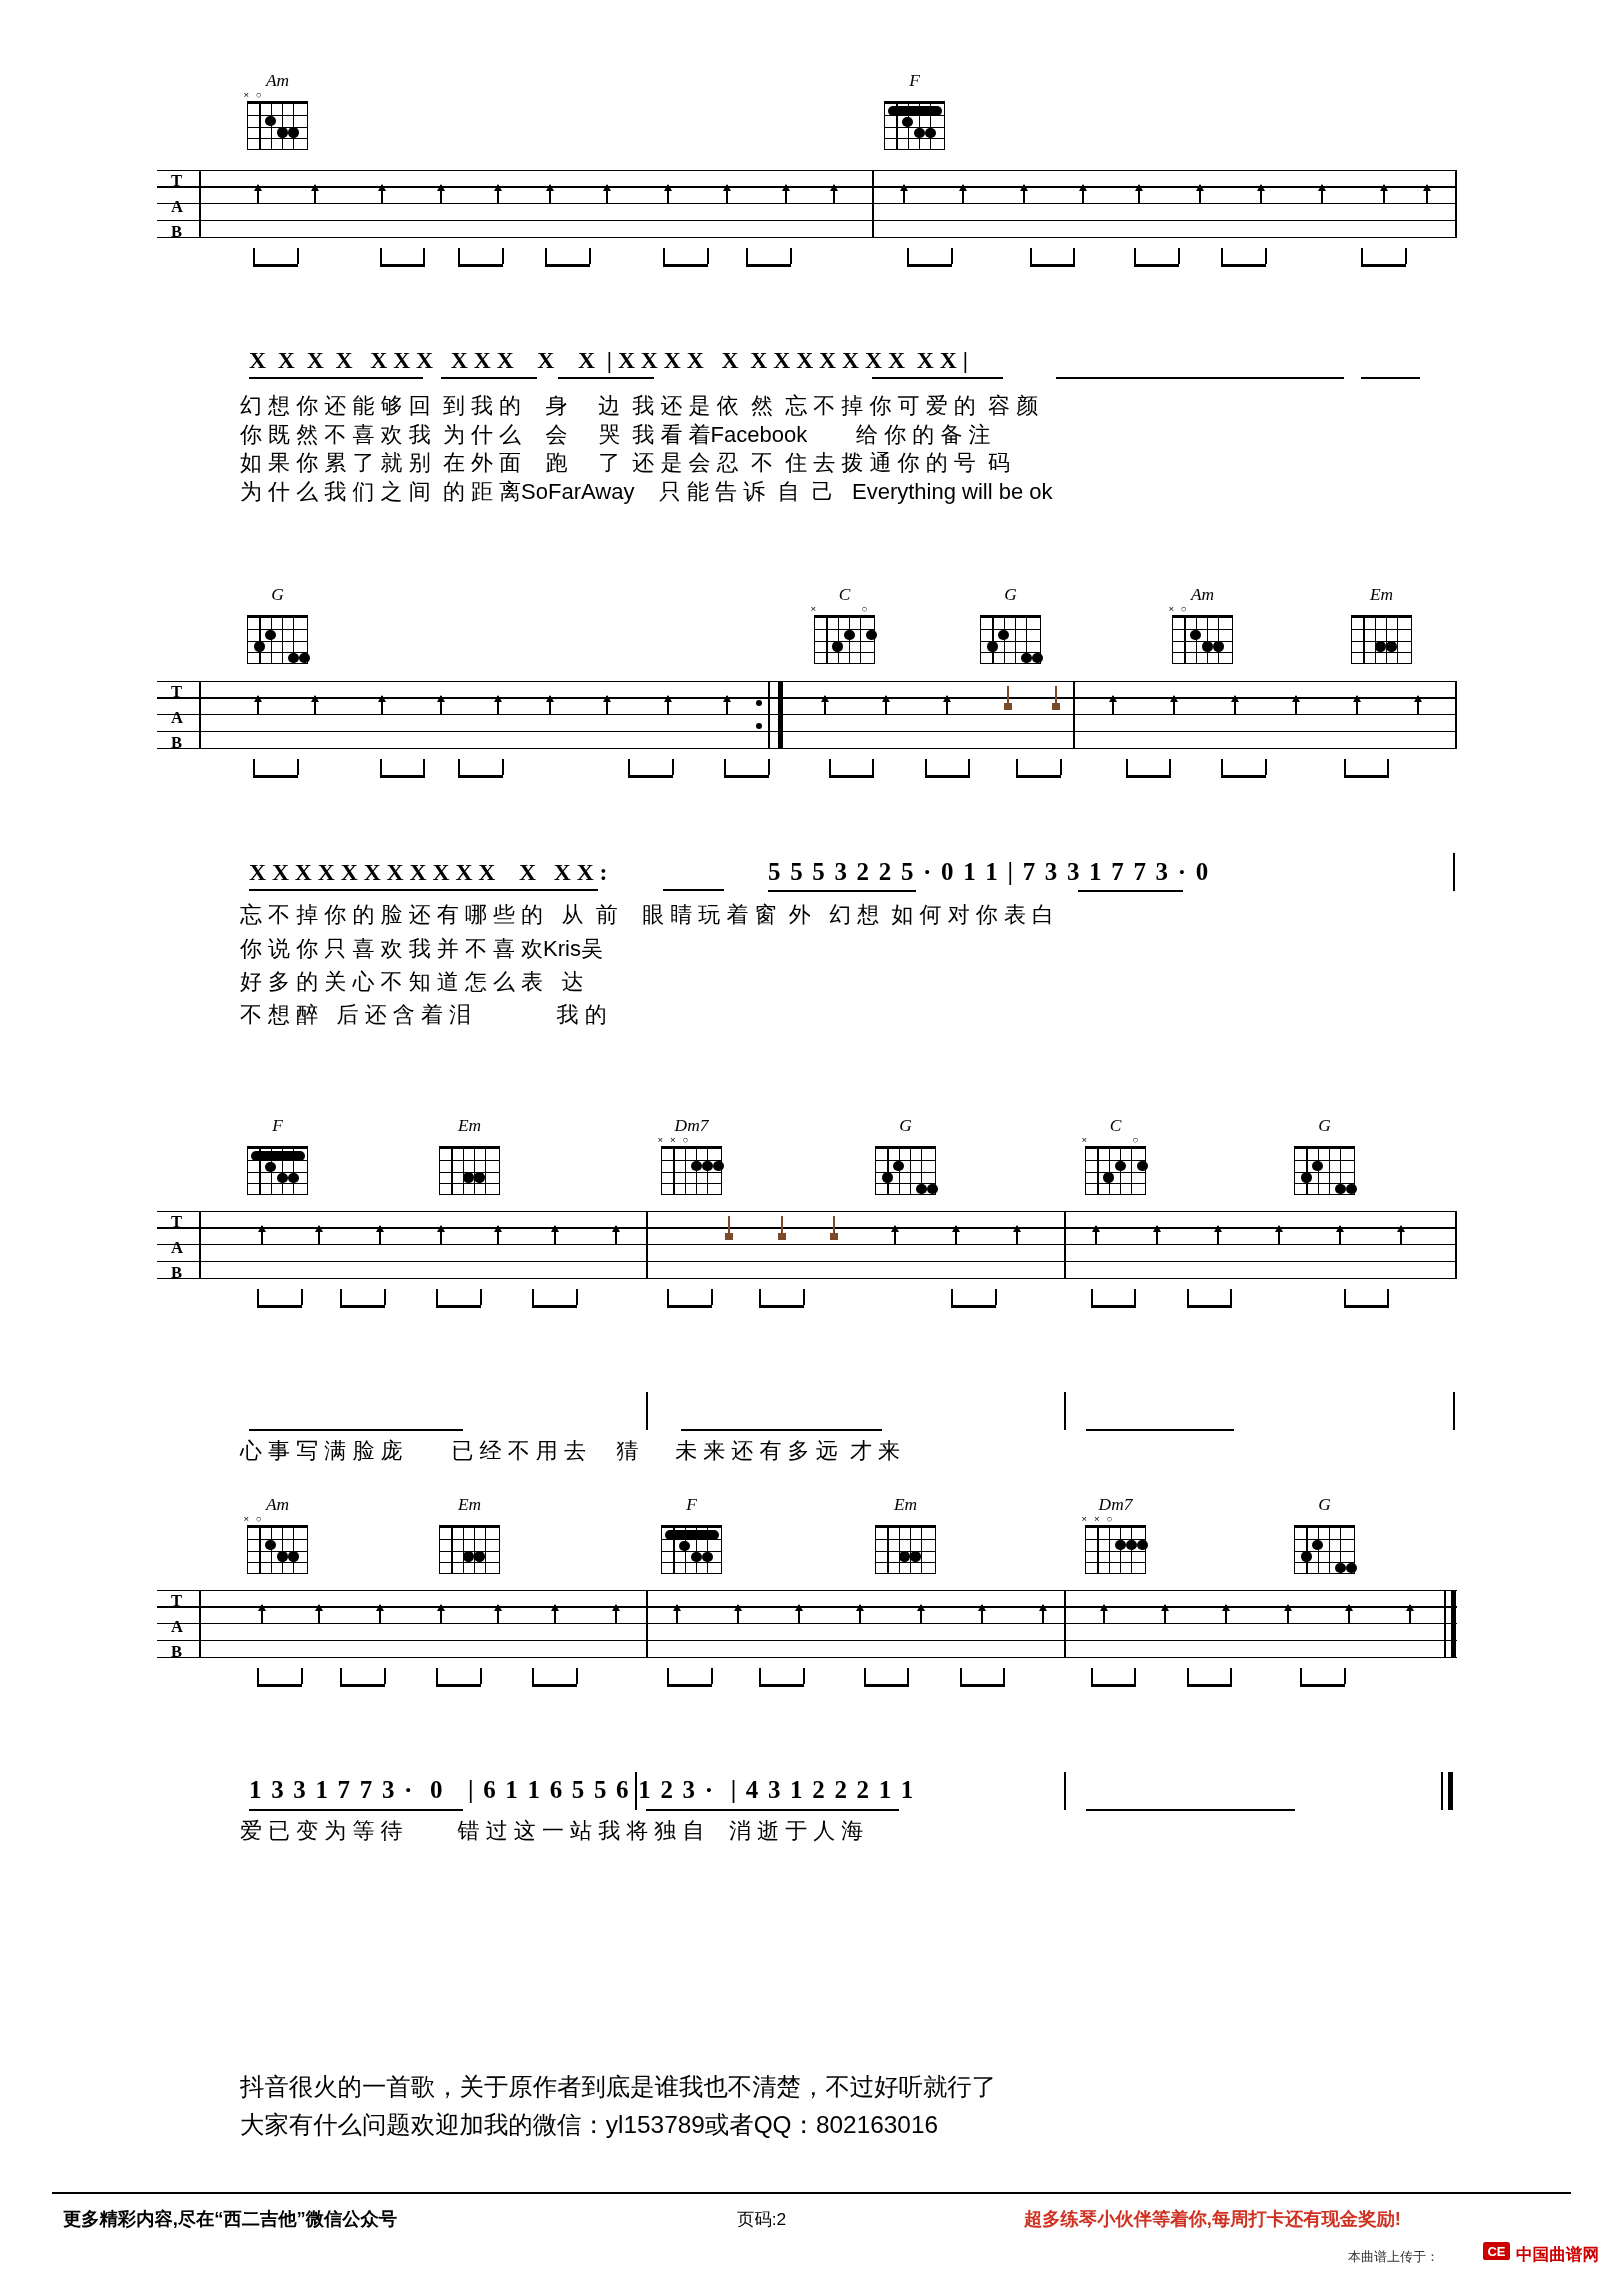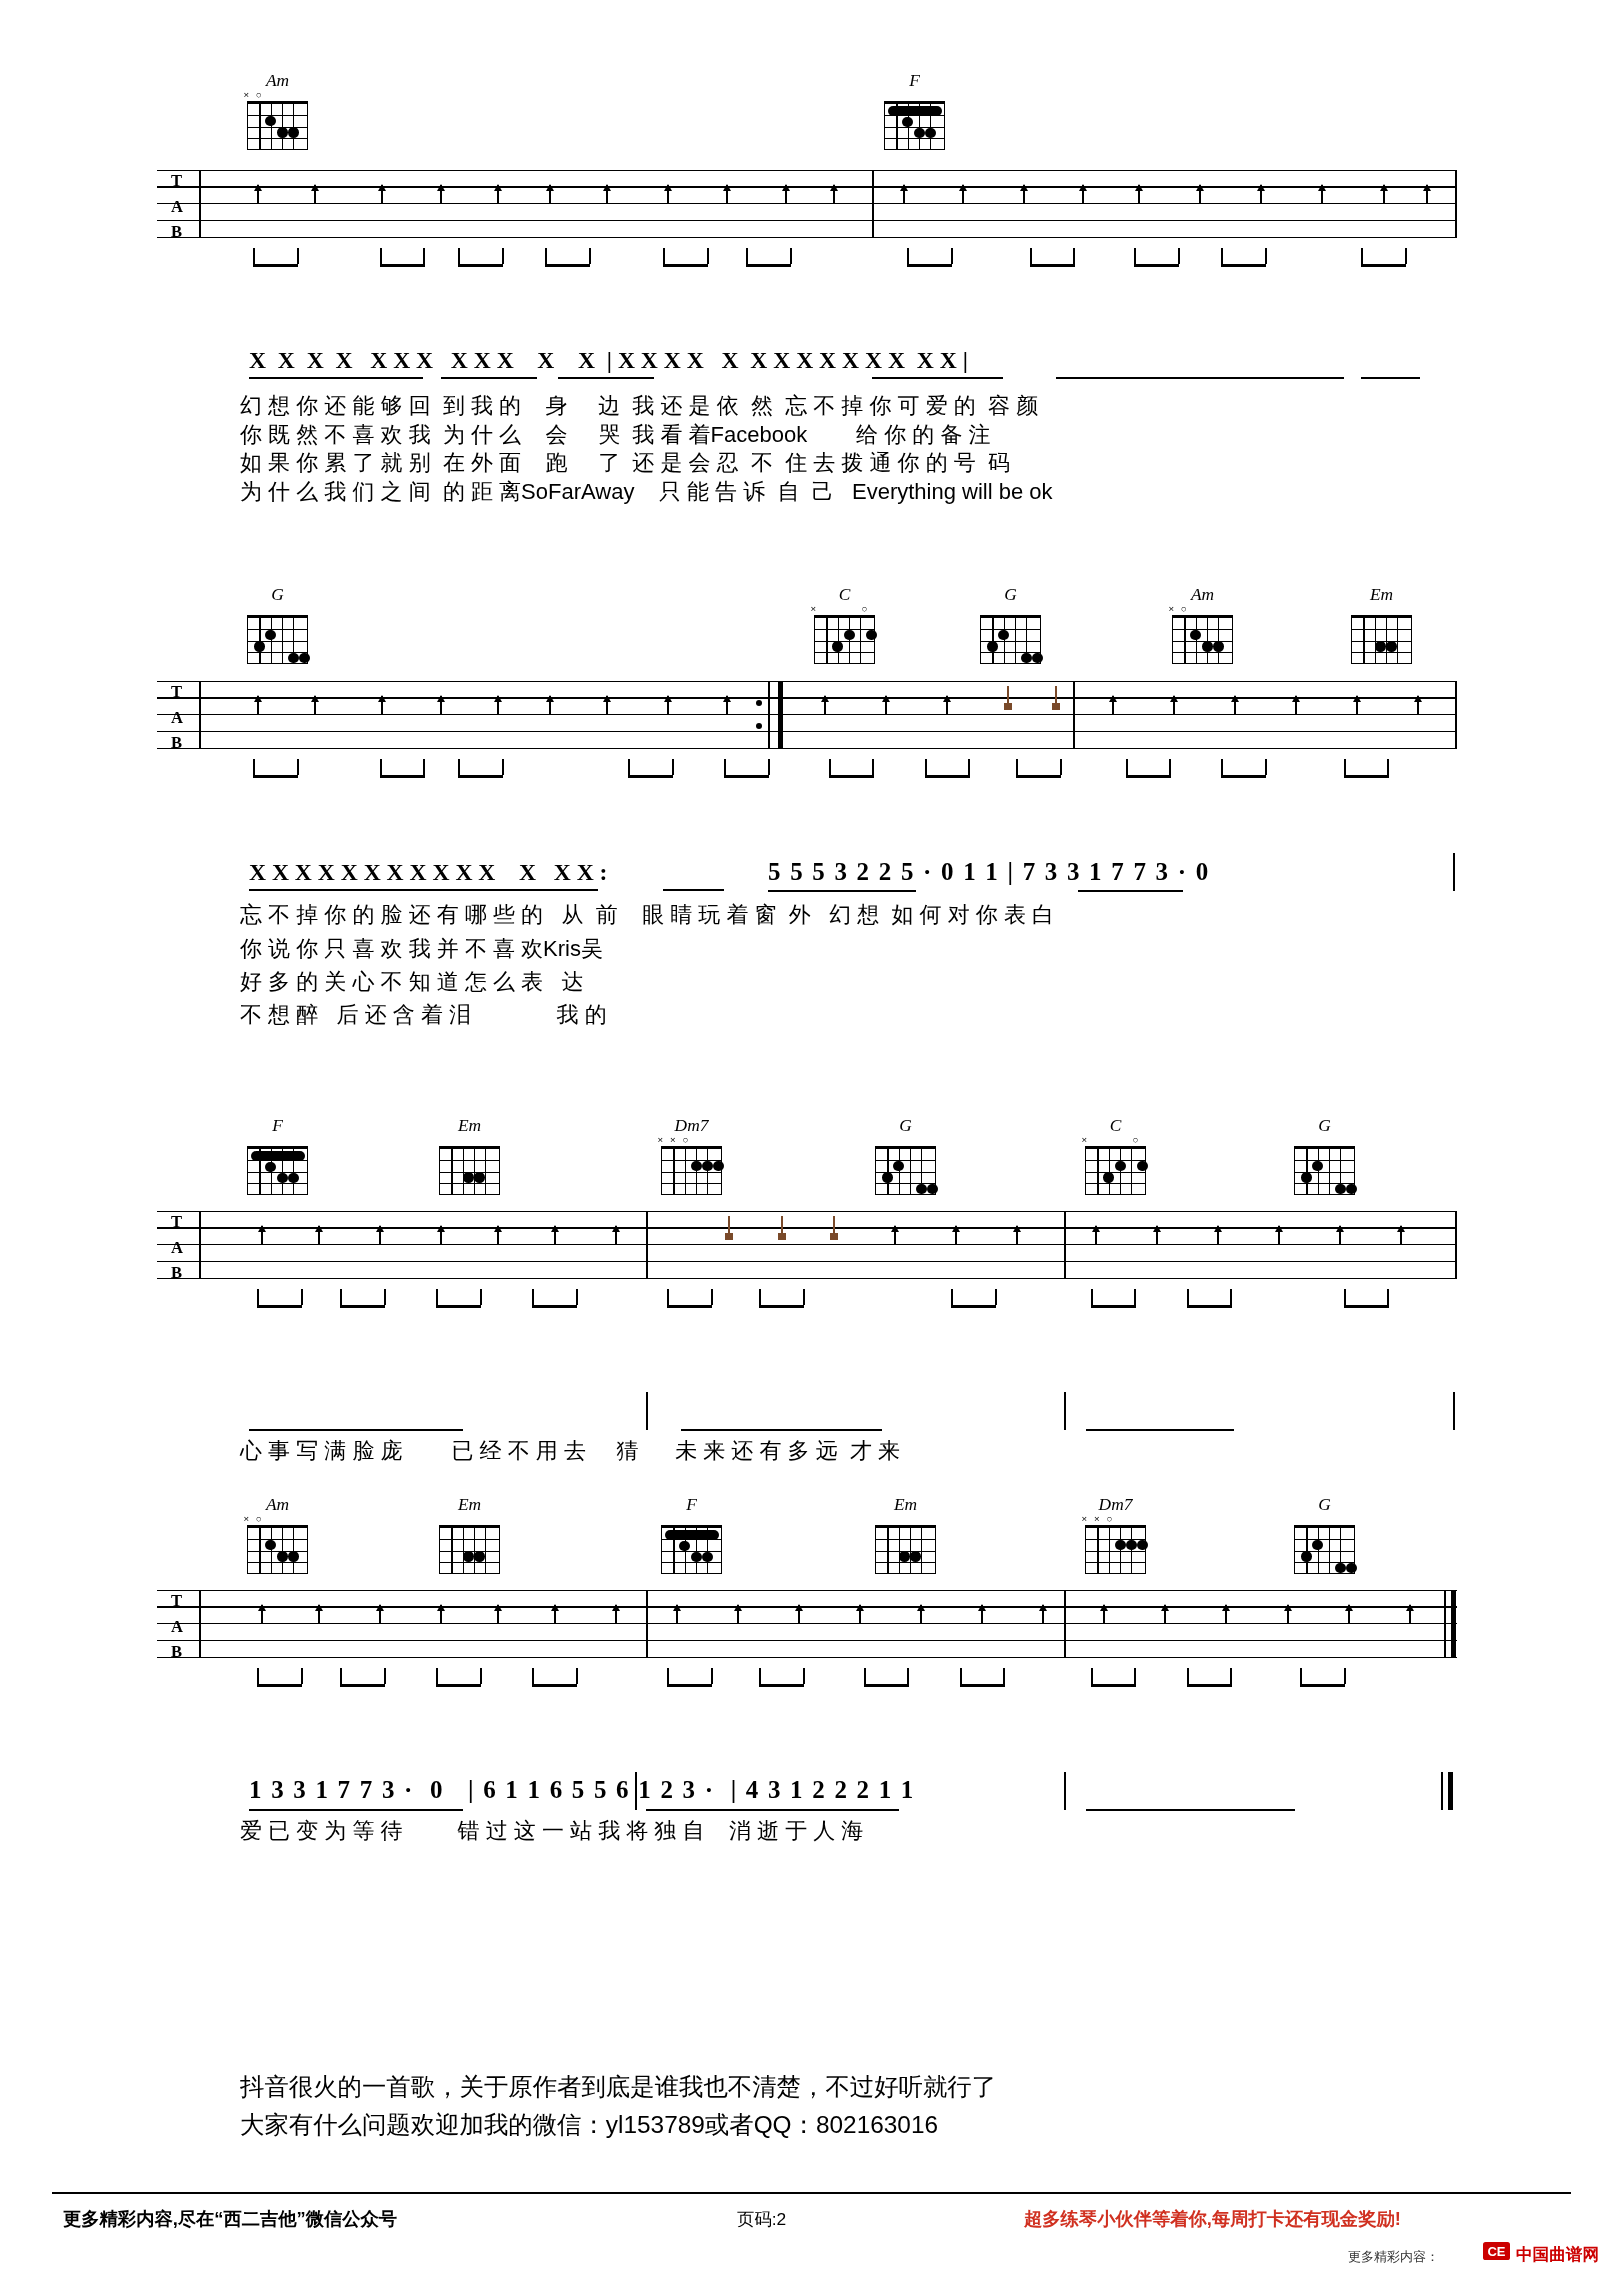--- a/index.html
+++ b/index.html
@@ -690,18 +690,18 @@
   <div class="thickbar" style="left:1448px;top:1772px;height:38px;"></div>
   <div class="lyric" style="left:240px;top:1816px;">爱 已 变 为 等 待         错 过 这 一 站 我 将 独 自    消 逝 于 人 海</div>
 
   <div class="note" style="left:240px;top:2068px;">抖音很火的一首歌，关于原作者到底是谁我也不清楚，不过好听就行了</div>
   <div class="note" style="left:240px;top:2106px;">大家有什么问题欢迎加我的微信：yl153789或者QQ：802163016</div>
 
   <div class="footline" style="top:2192px;"></div>
   <div class="foot-l" style="left:63px;top:2206px;">更多精彩内容,尽在“西二吉他”微信公众号</div>
   <div class="foot-c" style="left:705px;top:2207px;">页码:2</div>
   <div class="foot-r" style="left:996px;top:2206px;margin-left:28px;">超多练琴小伙伴等着你,每周打卡还有现金奖励!</div>
-  <div class="foot-tiny" style="left:1348px;top:2248px;">更多精彩内容：</div>
+  <div class="foot-tiny" style="left:1348px;top:2248px;">本曲谱上传于：</div>
   <div class="logobox" style="left:1483px;top:2242px;">CE</div>
   <div class="logo" style="left:1516px;top:2244px;">中国曲谱网</div>
 
 </div>
 
 
 </body></html>

